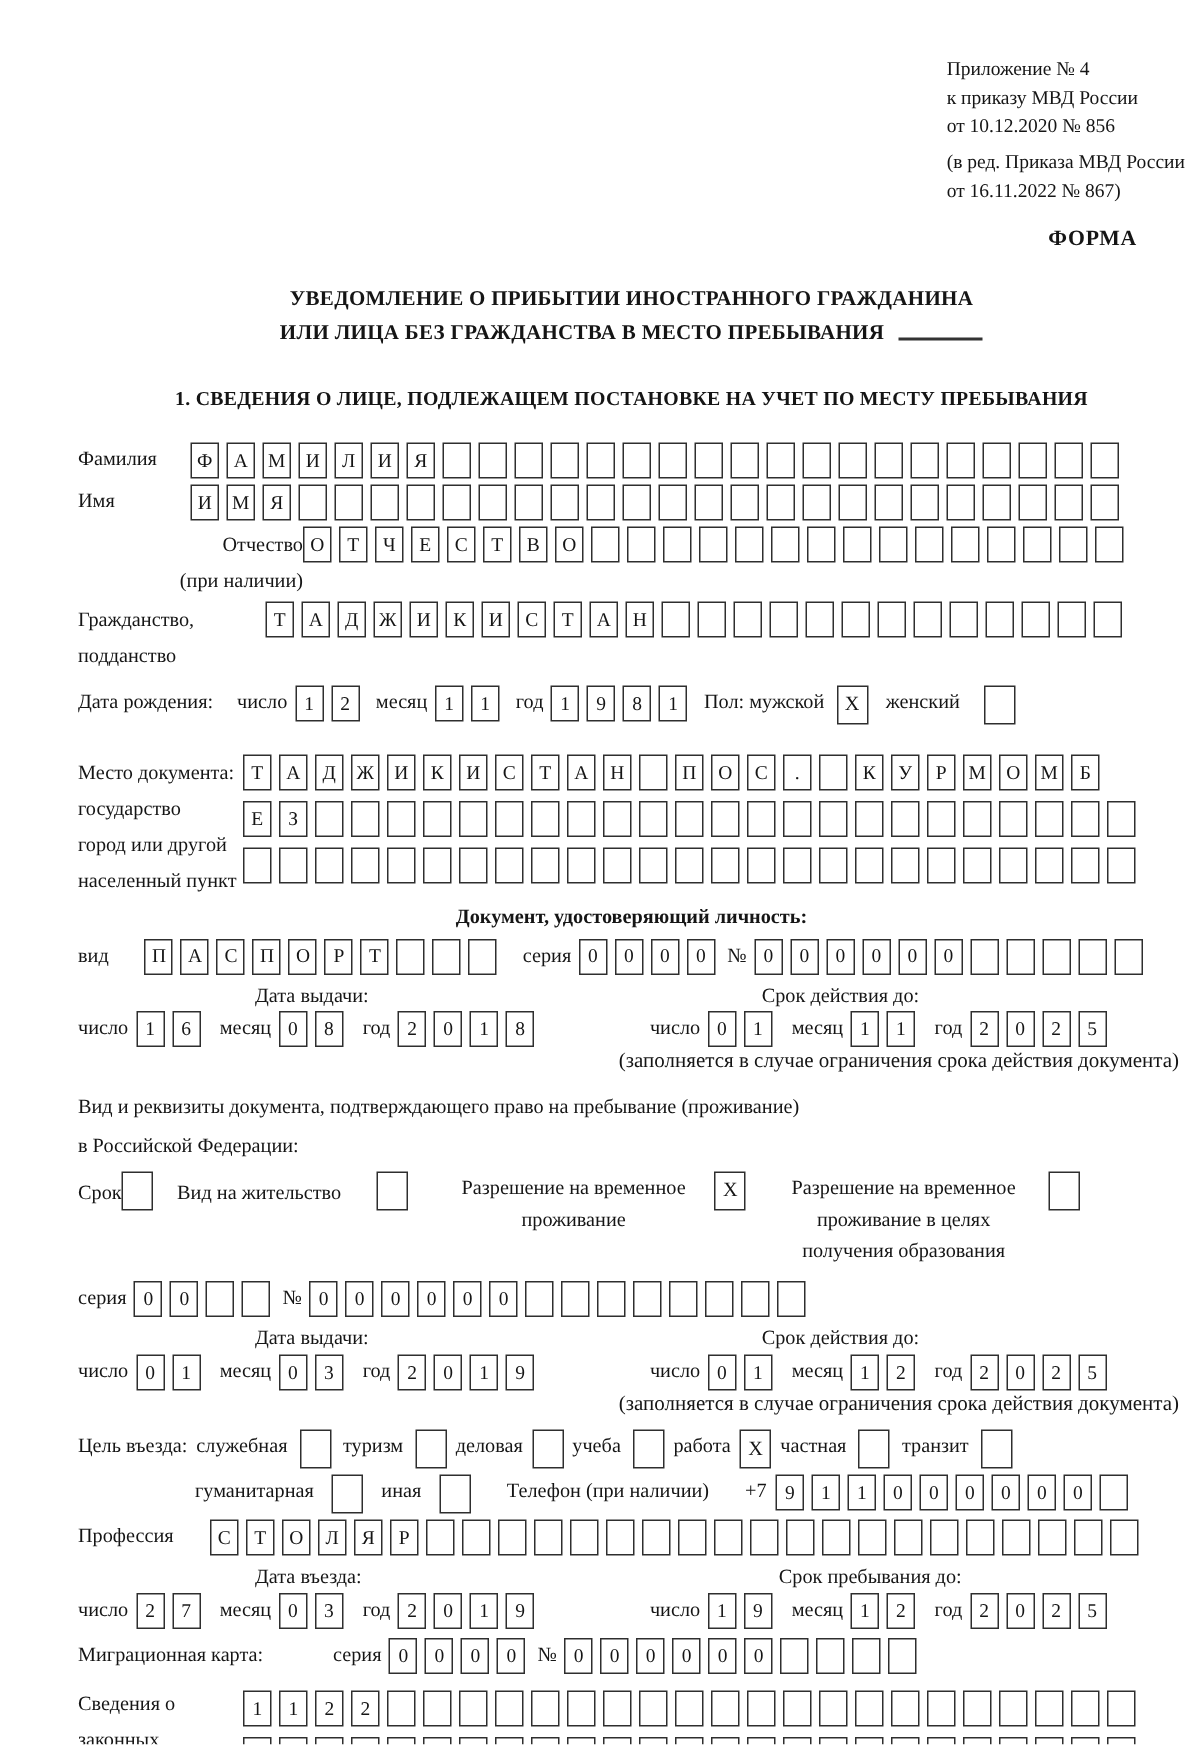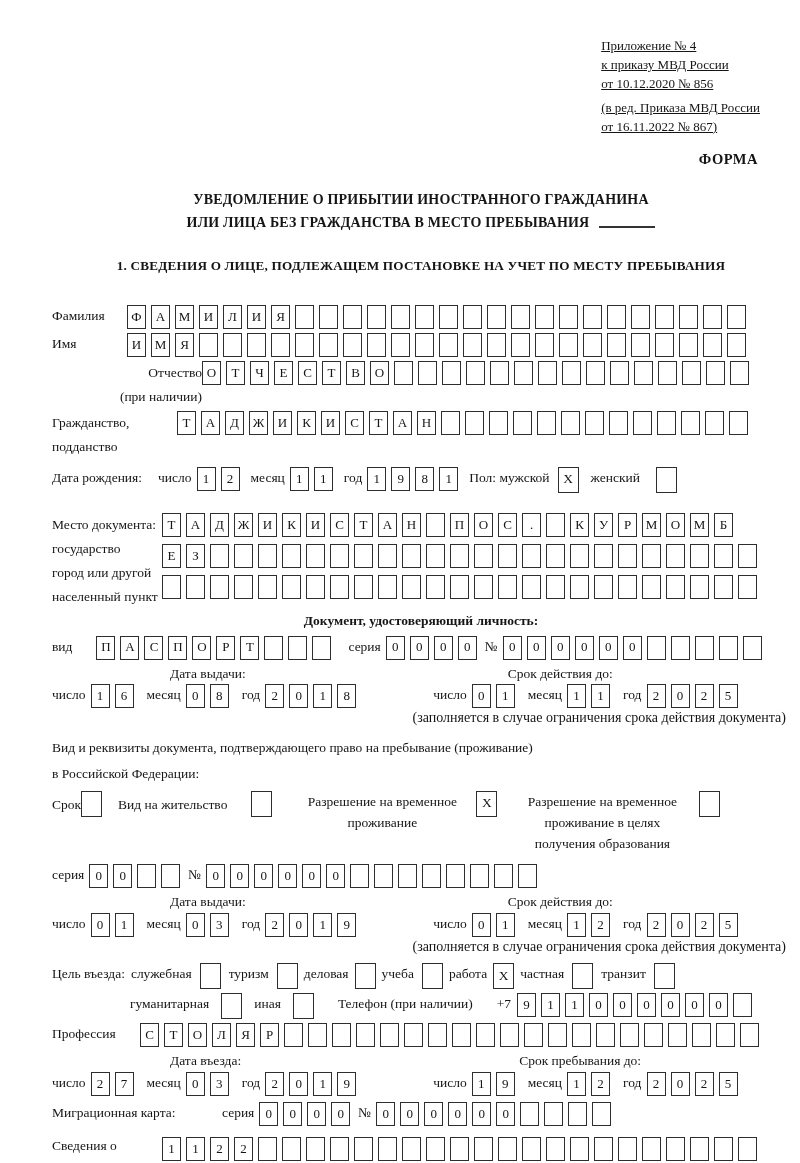--- a/index.html
+++ b/index.html
@@ -6,21 +6,21 @@
   .page{
     position:relative;
     width:800px;height:1163px;
     box-sizing:border-box;
     padding:36px 10px 0 52px;
     background:#fff;color:#151515;
     font-family:"Liberation Serif","DejaVu Serif",serif;
     font-size:13.5px;line-height:1.25;
     overflow:hidden;
   }
-  .annex{width:max-content;margin-left:auto;margin-right:30px;font-size:13px;line-height:19px;text-decoration:underline;}
+  .annex{width:max-content;margin-left:auto;font-size:13px;line-height:19px;}
   .annex .sub{margin-top:5px;}
   .form-caption{margin-top:14px;text-align:right;padding-right:32px;font-weight:bold;font-size:14.5px;letter-spacing:.5px;}
   .title{margin-top:20px;text-align:center;font-weight:bold;font-size:14px;line-height:23px;letter-spacing:.2px;}
   .blank-line{display:inline-block;width:56px;border-bottom:2px solid #333;margin-left:10px;vertical-align:-1px;}
   .sec-heading{margin-top:24px;text-align:center;font-weight:bold;font-size:13.2px;letter-spacing:.2px;}
   .row{display:flex;align-items:flex-start;margin-bottom:4px;}
   .cells{display:flex;flex-wrap:nowrap;}
   .cell{flex:none;box-sizing:border-box;width:19px;height:24px;margin-right:5px;
         border:1.7px solid #2e2e2e;display:inline-flex;align-items:center;justify-content:center;
         font-size:13px;}
@@ -65,21 +65,21 @@
     </div>
   </div>
 
   <div class="form-caption">ФОРМА</div>
 
   <div class="title">
     <div>УВЕДОМЛЕНИЕ О ПРИБЫТИИ ИНОСТРАННОГО ГРАЖДАНИНА</div>
     <div><span>ИЛИ ЛИЦА БЕЗ ГРАЖДАНСТВА В МЕСТО ПРЕБЫВАНИЯ</span><span class="blank-line"></span></div>
   </div>
 
-  <div class="sec-heading" style="margin-bottom:30px;">1. СВЕДЕНИЯ О ЛИЦЕ, ПОДЛЕЖАЩЕМ ПОСТАНОВКЕ НА УЧЕТ ПО МЕСТУ ПРЕБЫВАНИЯ</div>
+  <div class="sec-heading" style="margin-bottom:20px;">1. СВЕДЕНИЯ О ЛИЦЕ, ПОДЛЕЖАЩЕМ ПОСТАНОВКЕ НА УЧЕТ ПО МЕСТУ ПРЕБЫВАНИЯ</div>
 
   <div class="row">
     <span class="lbl w-surname">Фамилия</span>
     <span class="cells">
         <span class="cell">Ф</span>
         <span class="cell">А</span>
         <span class="cell">М</span>
         <span class="cell">И</span>
         <span class="cell">Л</span>
         <span class="cell">И</span>

